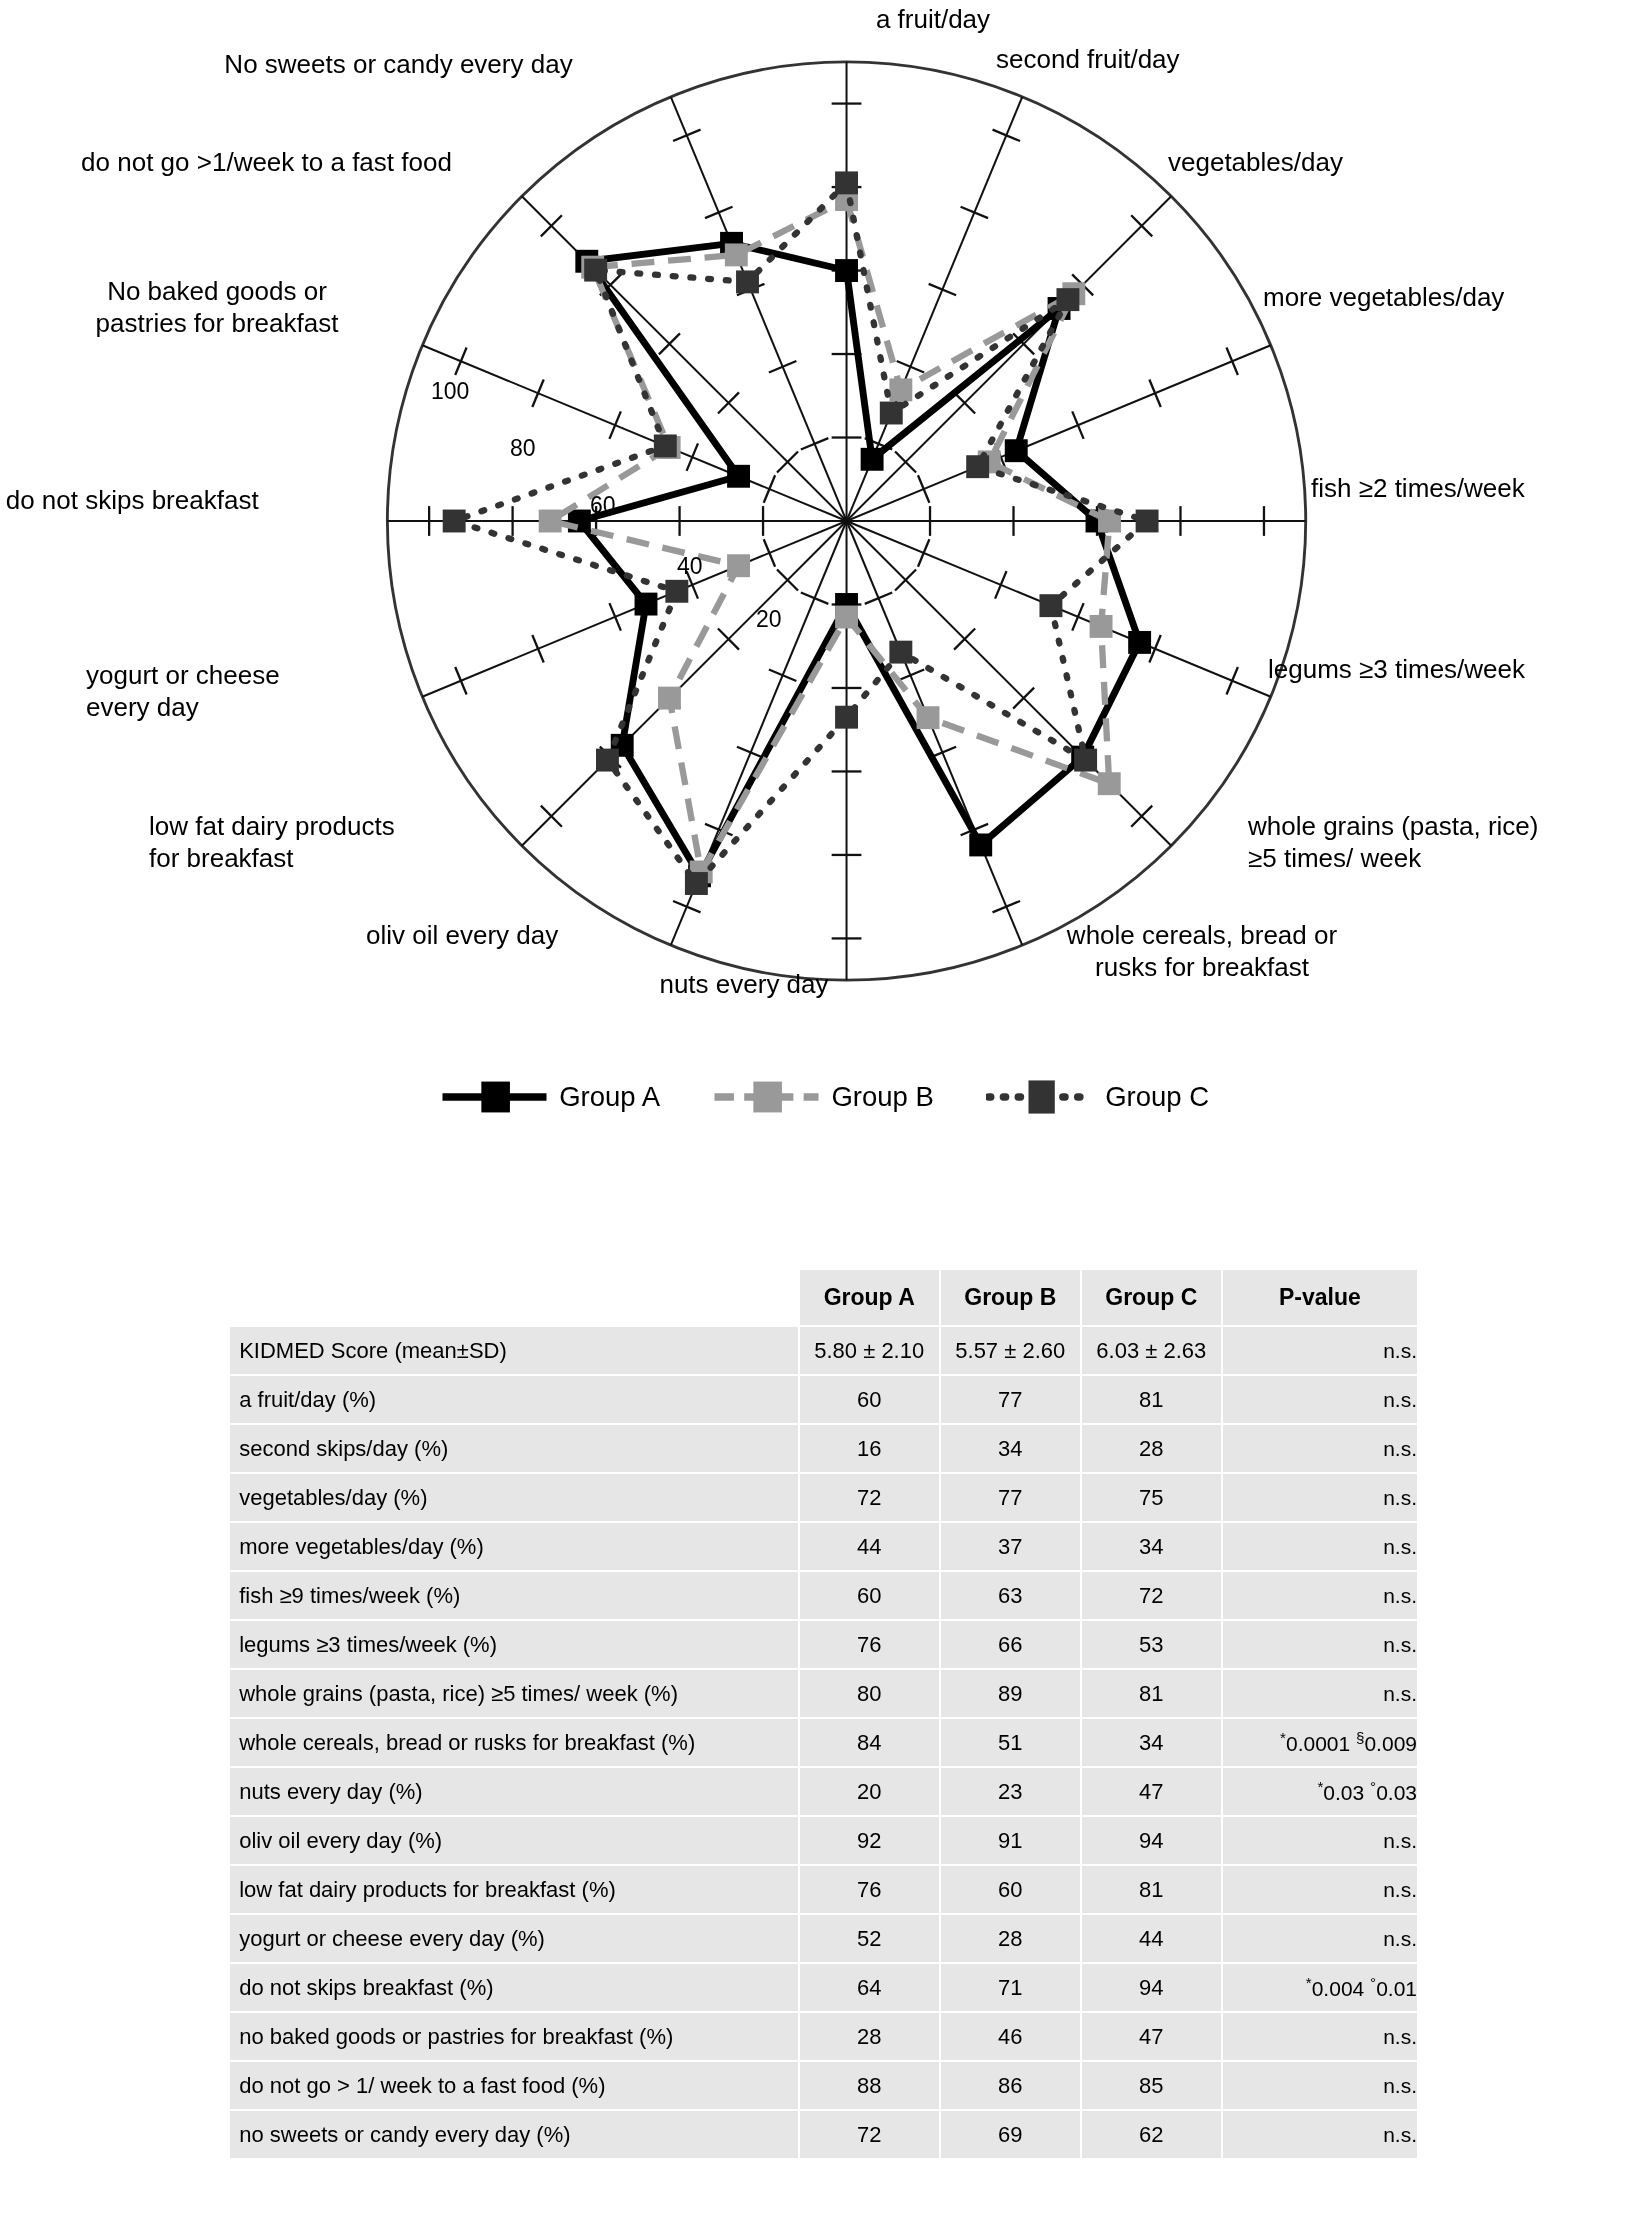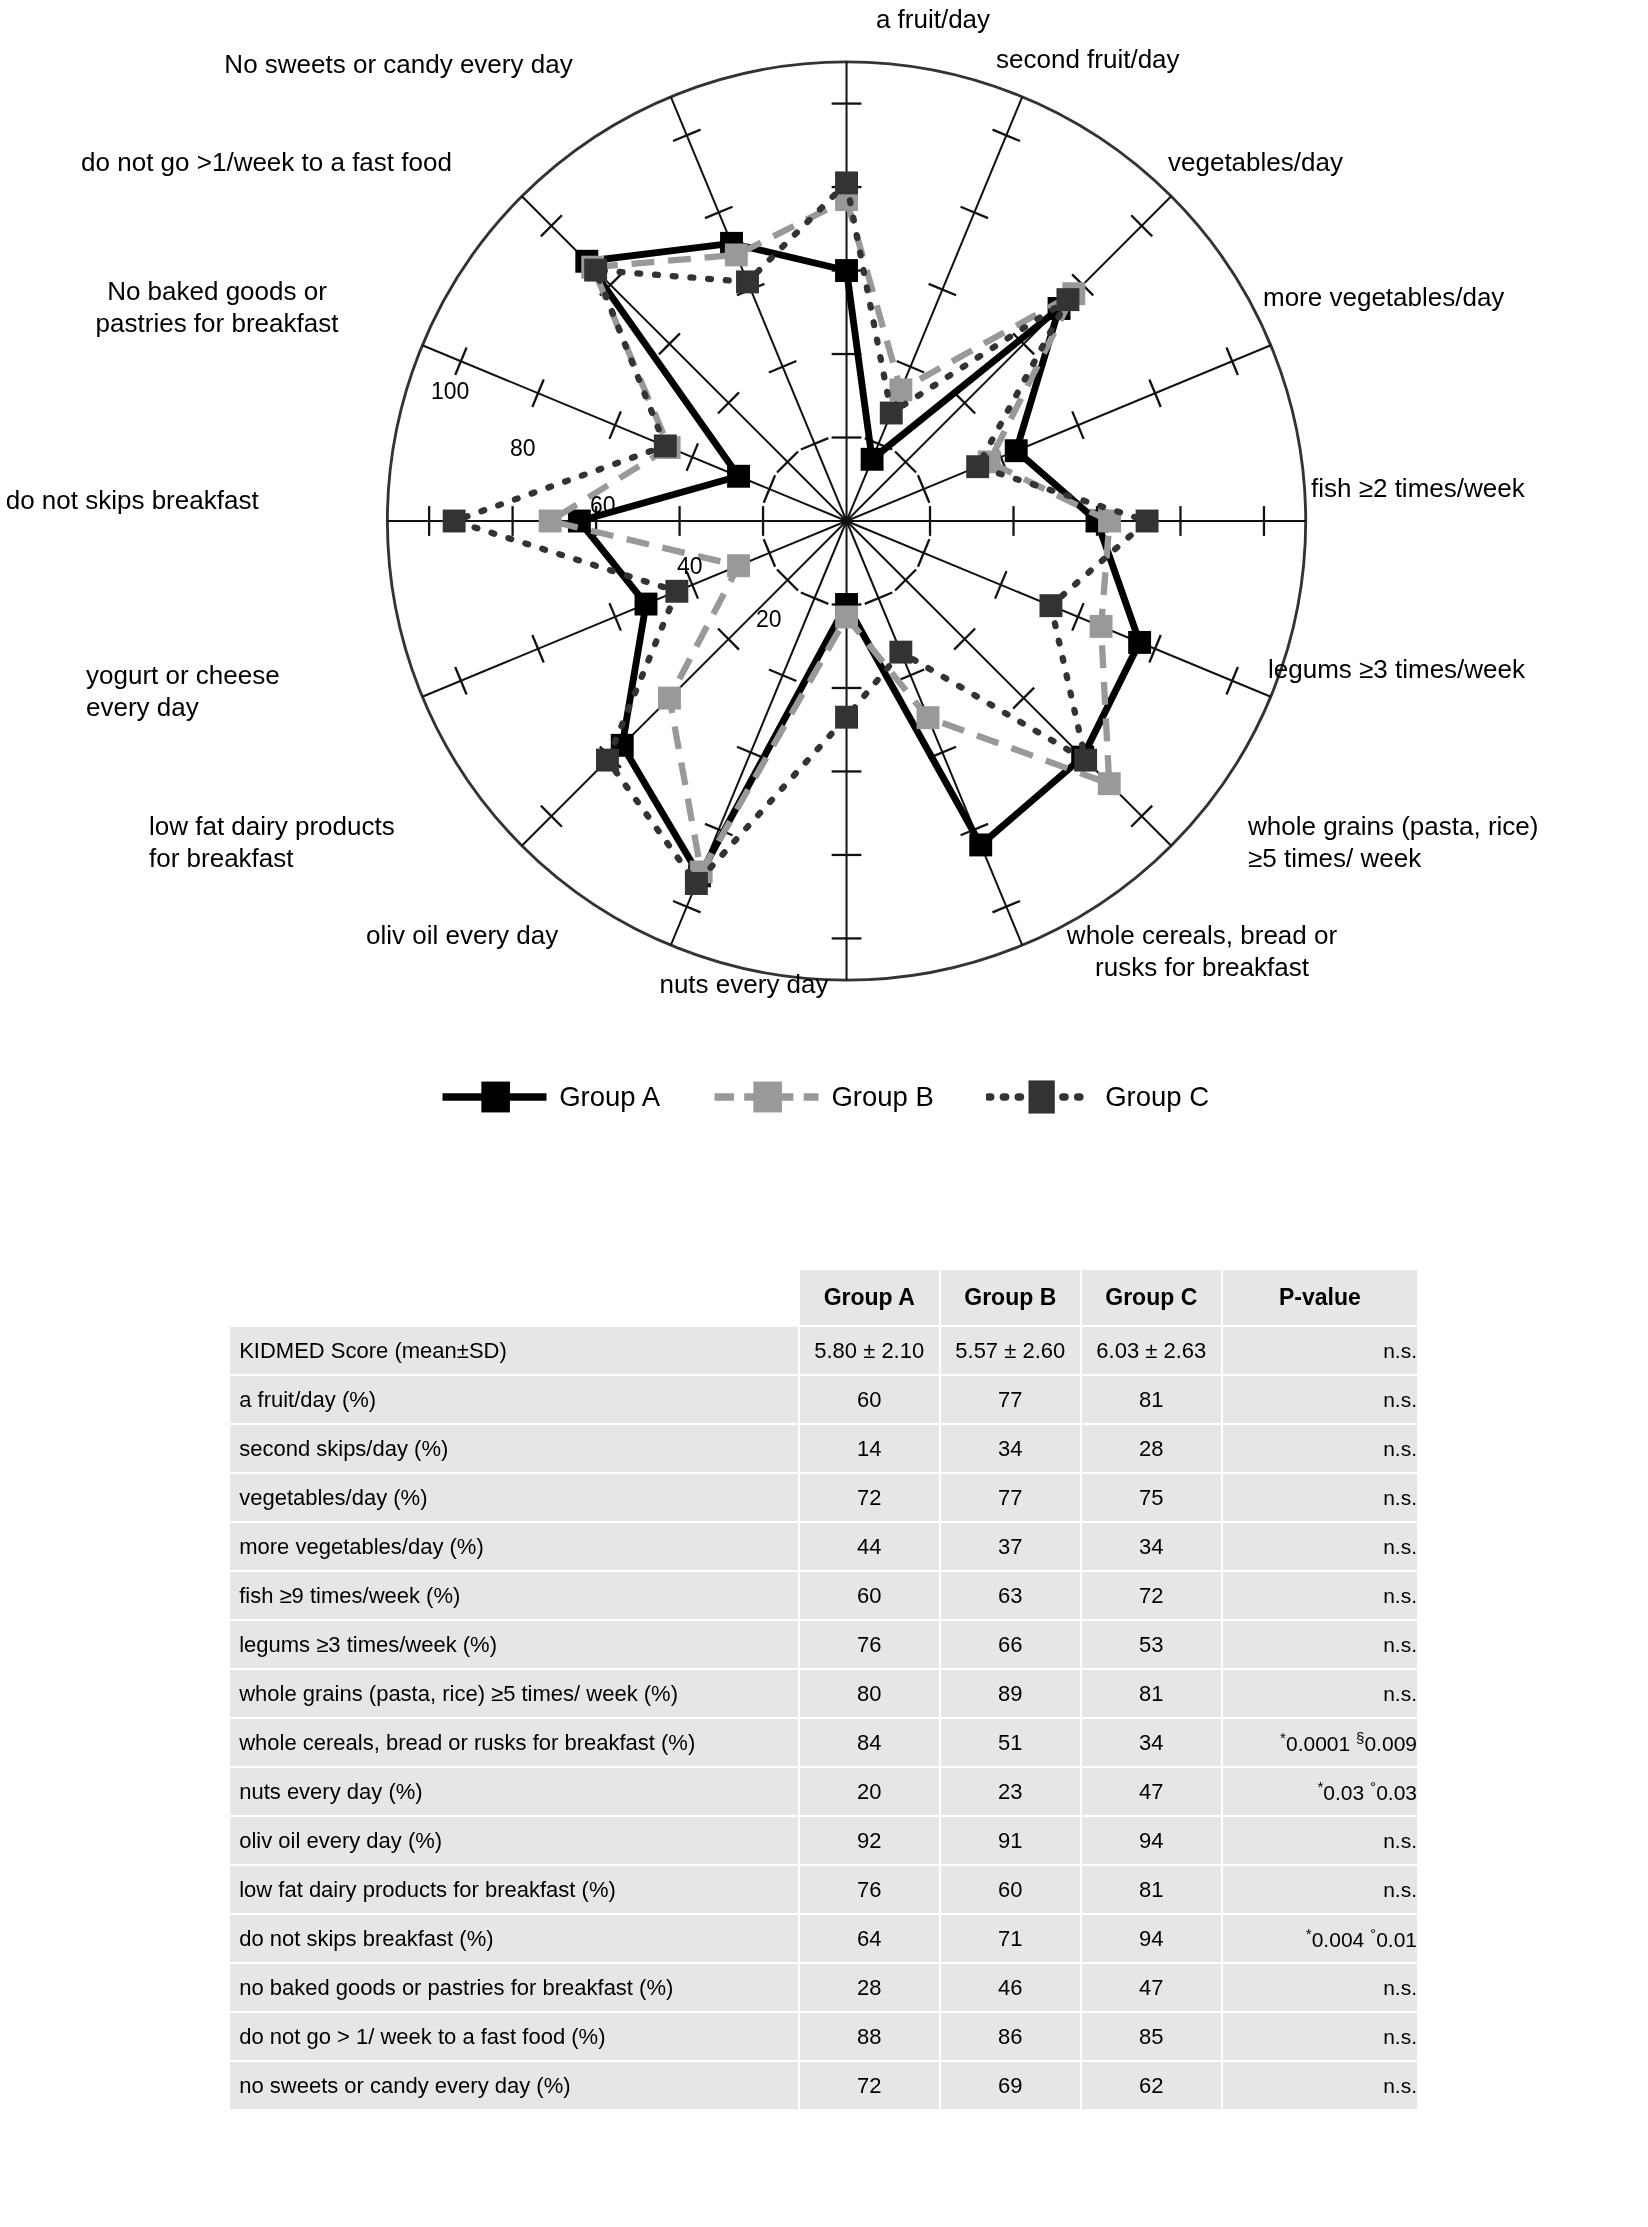--- a/index.html
+++ b/index.html
@@ -279,21 +279,21 @@
           </tr>
           <tr>
             <td class="lab">a fruit/day (%)</td>
             <td class="num">60</td>
             <td class="num">77</td>
             <td class="num">81</td>
             <td class="pv">n.s.</td>
           </tr>
           <tr>
             <td class="lab">second skips/day (%)</td>
-            <td class="num">14</td>
+            <td class="num">16</td>
             <td class="num">34</td>
             <td class="num">28</td>
             <td class="pv">n.s.</td>
           </tr>
           <tr>
             <td class="lab">vegetables/day (%)</td>
             <td class="num">72</td>
             <td class="num">77</td>
             <td class="num">75</td>
             <td class="pv">n.s.</td>
@@ -348,20 +348,27 @@
             <td class="pv">n.s.</td>
           </tr>
           <tr>
             <td class="lab">low fat dairy products for breakfast (%)</td>
             <td class="num">76</td>
             <td class="num">60</td>
             <td class="num">81</td>
             <td class="pv">n.s.</td>
           </tr>
           <tr>
+            <td class="lab">yogurt or cheese every day (%)</td>
+            <td class="num">52</td>
+            <td class="num">28</td>
+            <td class="num">44</td>
+            <td class="pv">n.s.</td>
+          </tr>
+          <tr>
             <td class="lab">do not skips breakfast (%)</td>
             <td class="num">64</td>
             <td class="num">71</td>
             <td class="num">94</td>
             <td class="pv"><sup>*</sup>0.004 <sup>°</sup>0.01</td>
           </tr>
           <tr>
             <td class="lab">no baked goods or pastries for breakfast (%)</td>
             <td class="num">28</td>
             <td class="num">46</td>

